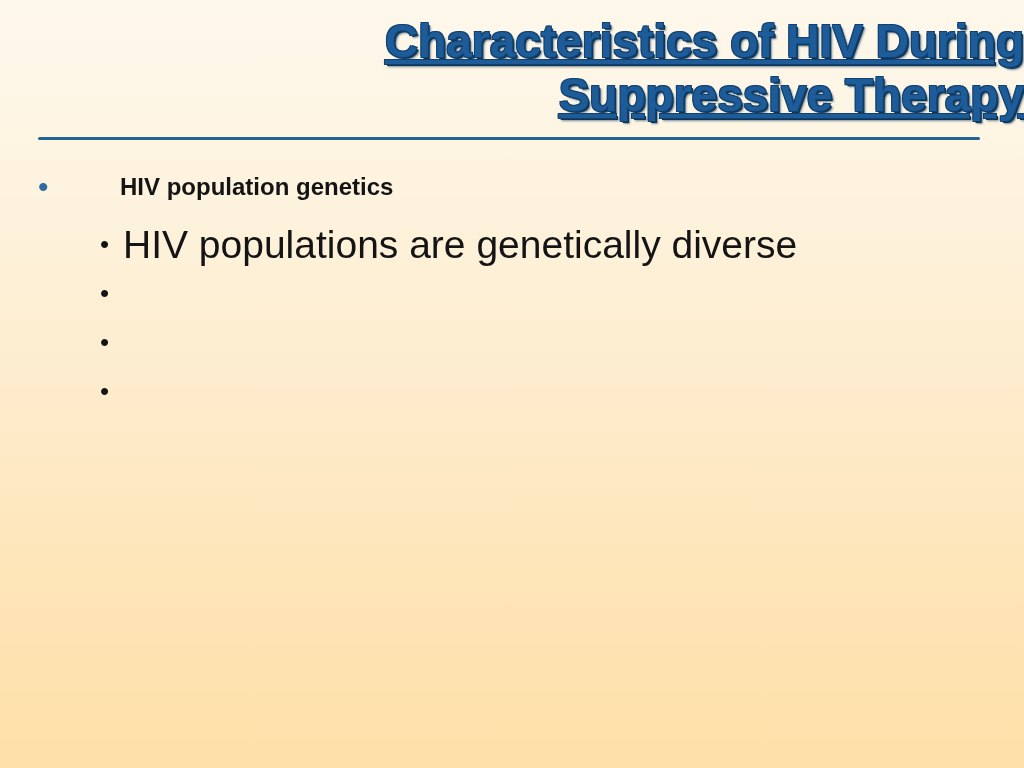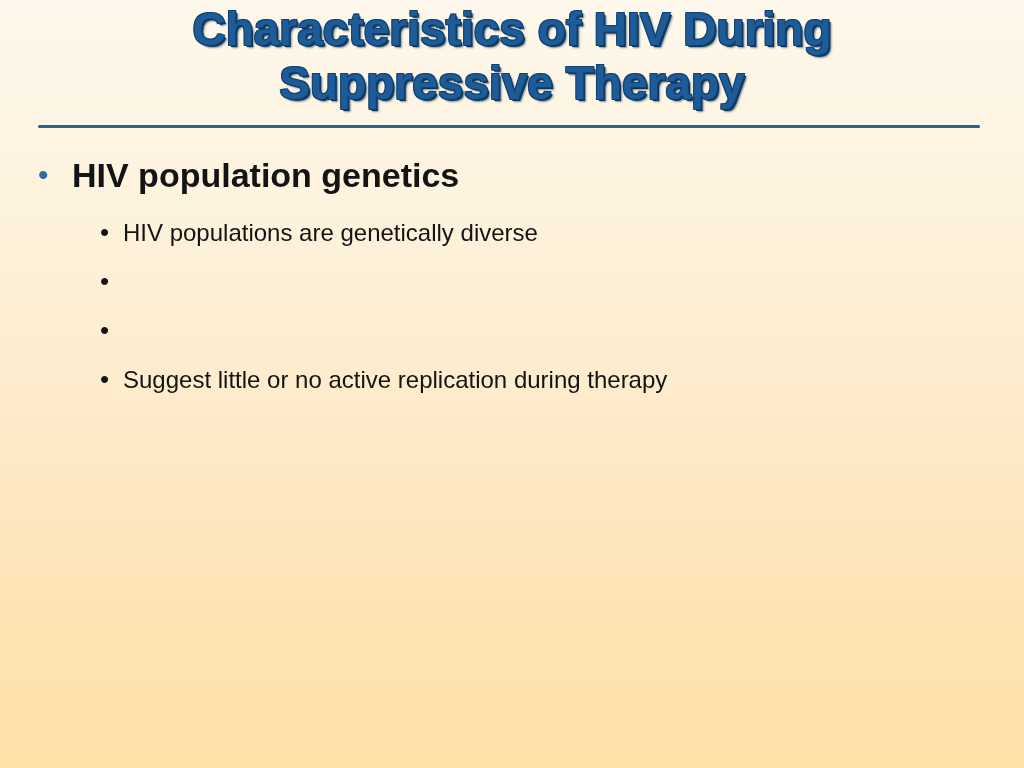--- a/index.html
+++ b/index.html
@@ -17,35 +17,36 @@
     width: 1024px;
     height: 768px;
     background: linear-gradient(180deg,
       #fef8ec 0%,
       #fdf3de 25%,
       #fdeccd 50%,
       #fee5b8 75%,
       #fee0a8 100%);
   }
   .slide-title {
-    padding-top: 2px;
-    text-align: center;
+    padding-top: 14px;
+    text-align: right;
     font-size: 46px;
     font-weight: bold;
     line-height: 1.18;
     letter-spacing: 0px;
     white-space: pre-line;
     color: #1d5c99;
     text-shadow:
       -1px -1px 0 #12416e,
        1px -1px 0 #12416e,
       -1px  1px 0 #12416e,
        1px  1px 0 #12416e,
        2px  2px 0 #0e3557,
        3px  3px 2px rgba(14, 53, 87, 0.55);
+    text-decoration: underline;
   }
   .title-rule {
     margin: 14px 0 0 38px;
     width: 942px;
     height: 3px;
     background: #226492;
     border-radius: 2px;
   }
   .content {
     margin-top: 25px;
@@ -57,40 +58,41 @@
     margin-bottom: 14px;
   }
   .l1-bullet {
     width: 34px;
     flex: 0 0 34px;
     font-size: 30px;
     line-height: 44px;
     color: #2e6ba3;
   }
   .l1-text {
-    font-size: 34px;
+    font-size: 24px;
     font-weight: bold;
     line-height: 44px;
     color: #141414;
+    margin-left: 48px;
   }
   .l2-item {
     display: flex;
     align-items: flex-start;
     padding-left: 100px;
     margin-bottom: 6px;
   }
   .l2-bullet {
     width: 23px;
     flex: 0 0 23px;
     font-size: 26px;
     line-height: 43px;
     color: #141414;
   }
   .l2-text {
-    font-size: 24px;
+    font-size: 39px;
     line-height: 43px;
     color: #141414;
     white-space: pre-line;
     max-width: 860px;
   }
 </style>
 </head>
 <body>
 
 <div class="slide">
@@ -115,17 +117,16 @@
     <div class="l2-item">
       <span class="l2-bullet">•</span>
     </div>
 
     <div class="l2-item">
       <span class="l2-bullet">•</span>
     </div>
 
     <div class="l2-item">
       <span class="l2-bullet">•</span>
-      <span class="l2-text">Suggest little or no active replication during therapy</span>
     </div>
 
   </div>
 </div>
 
 </body></html>

